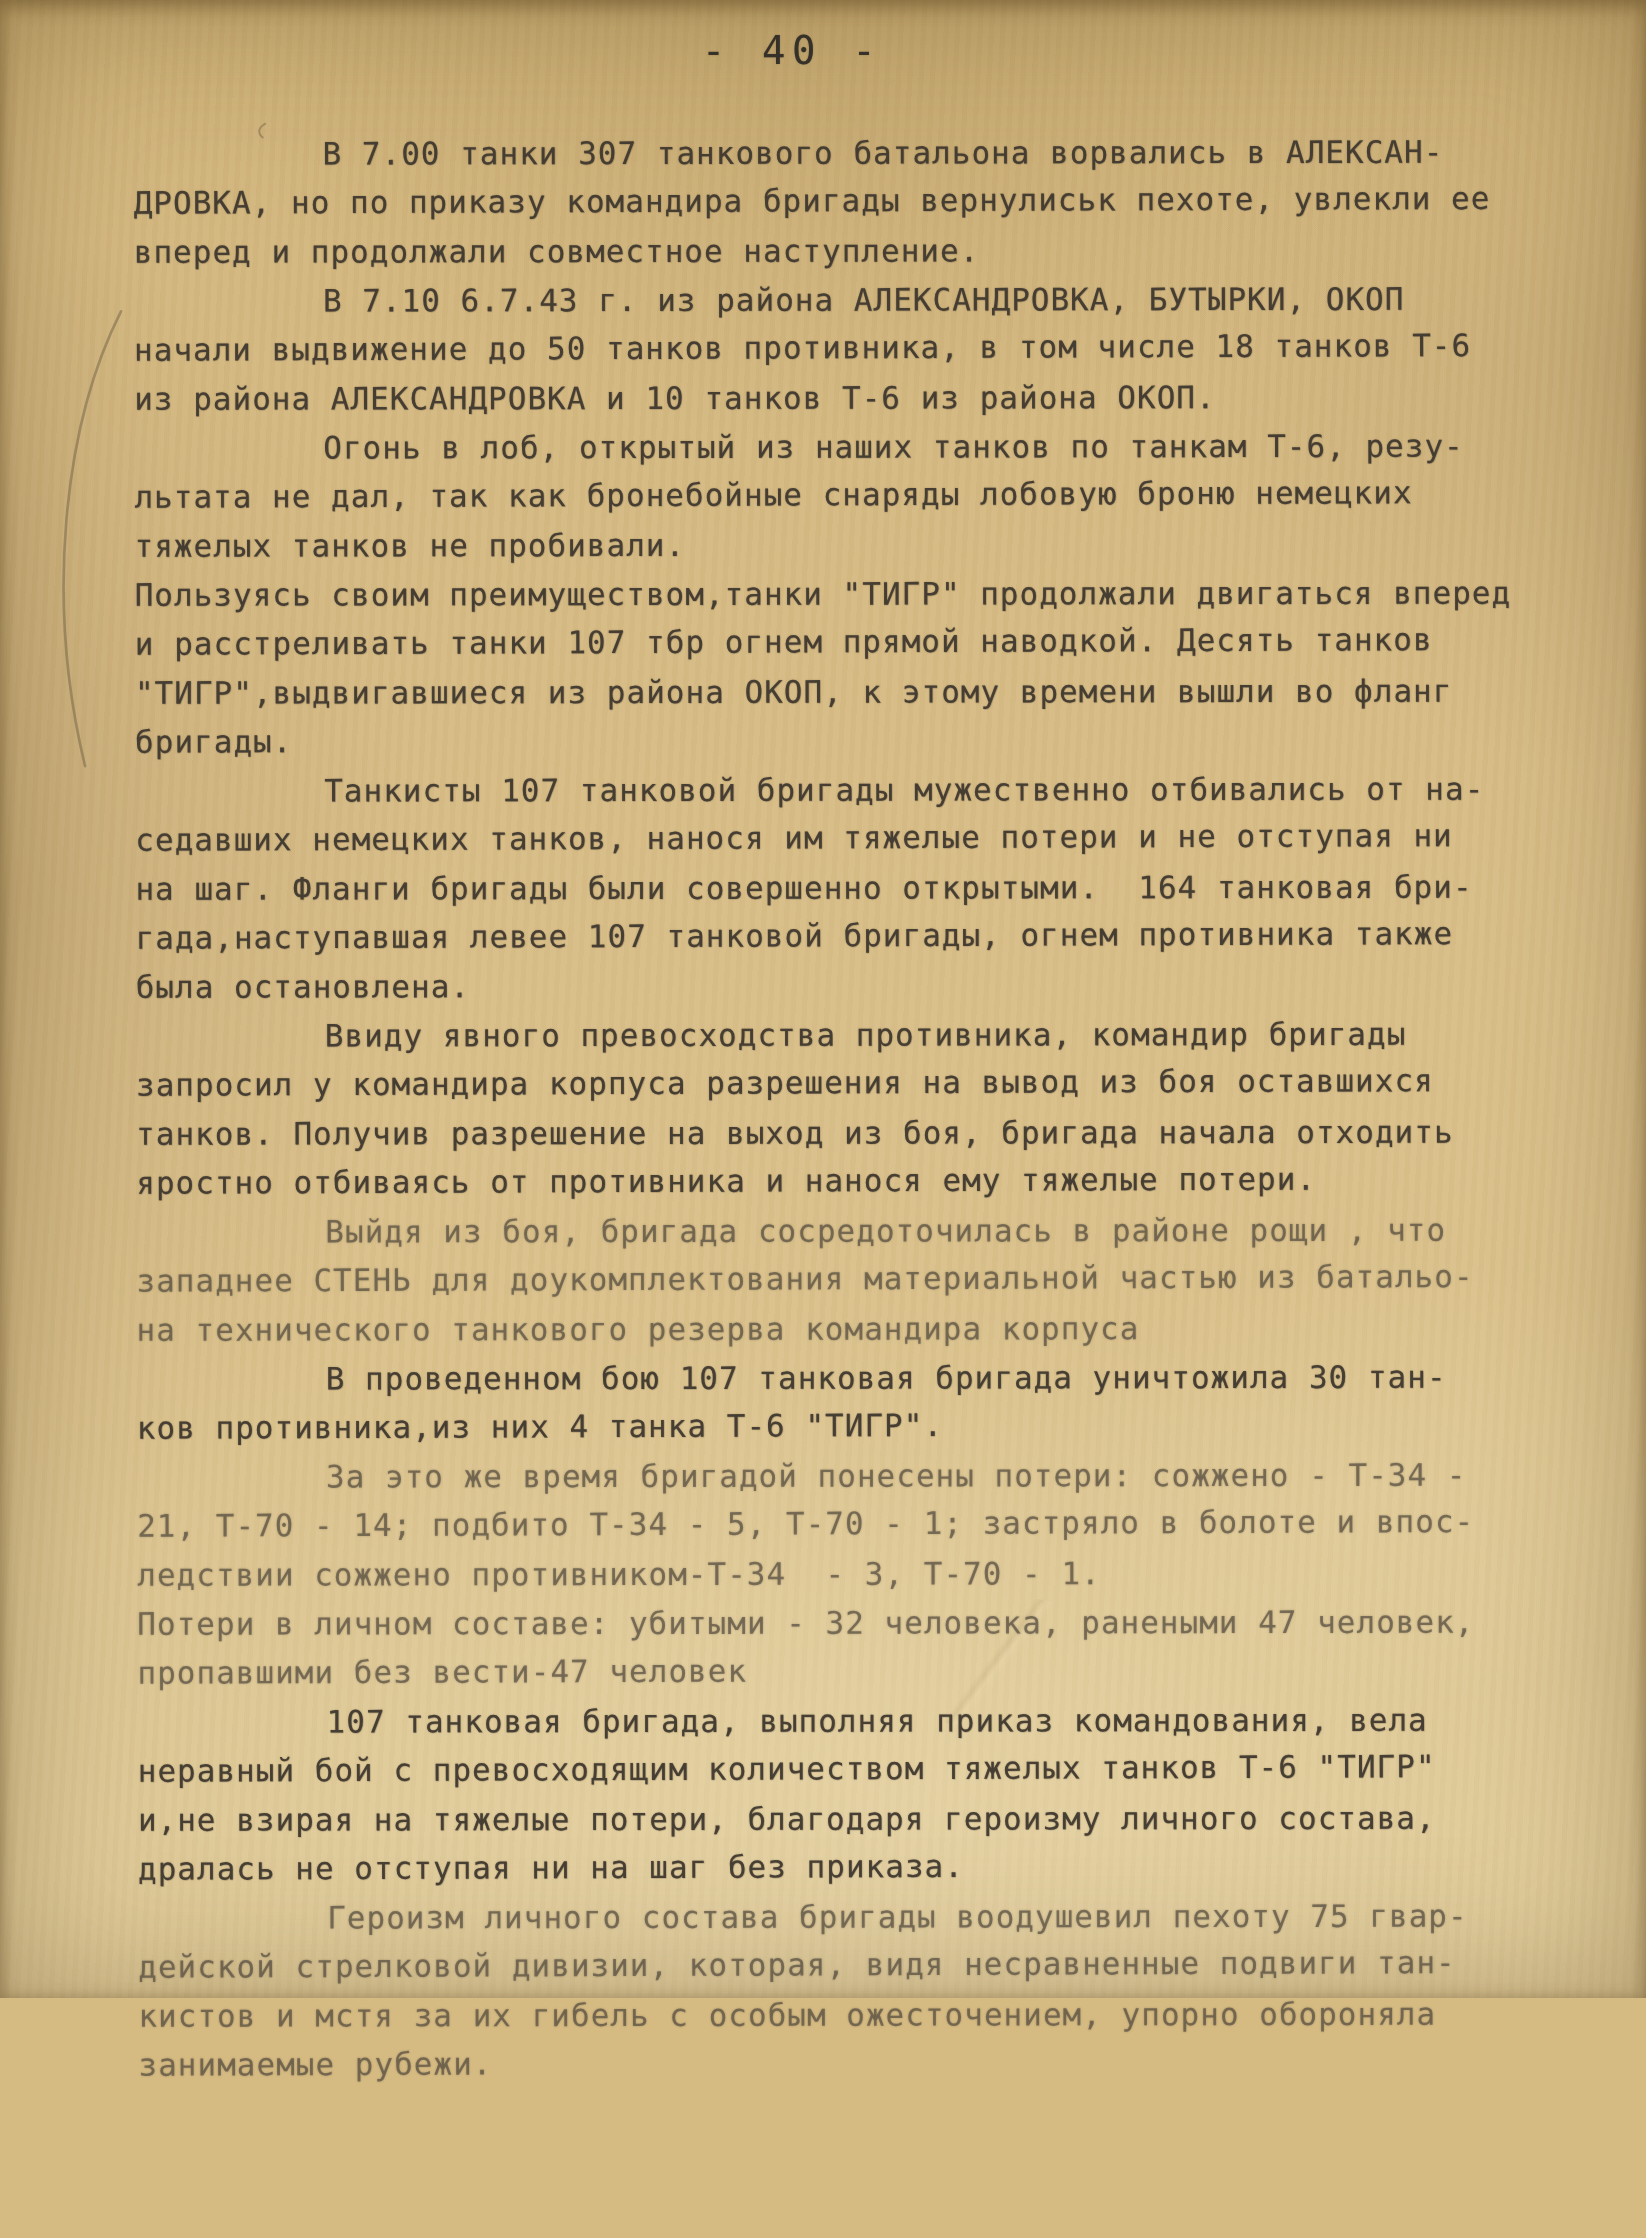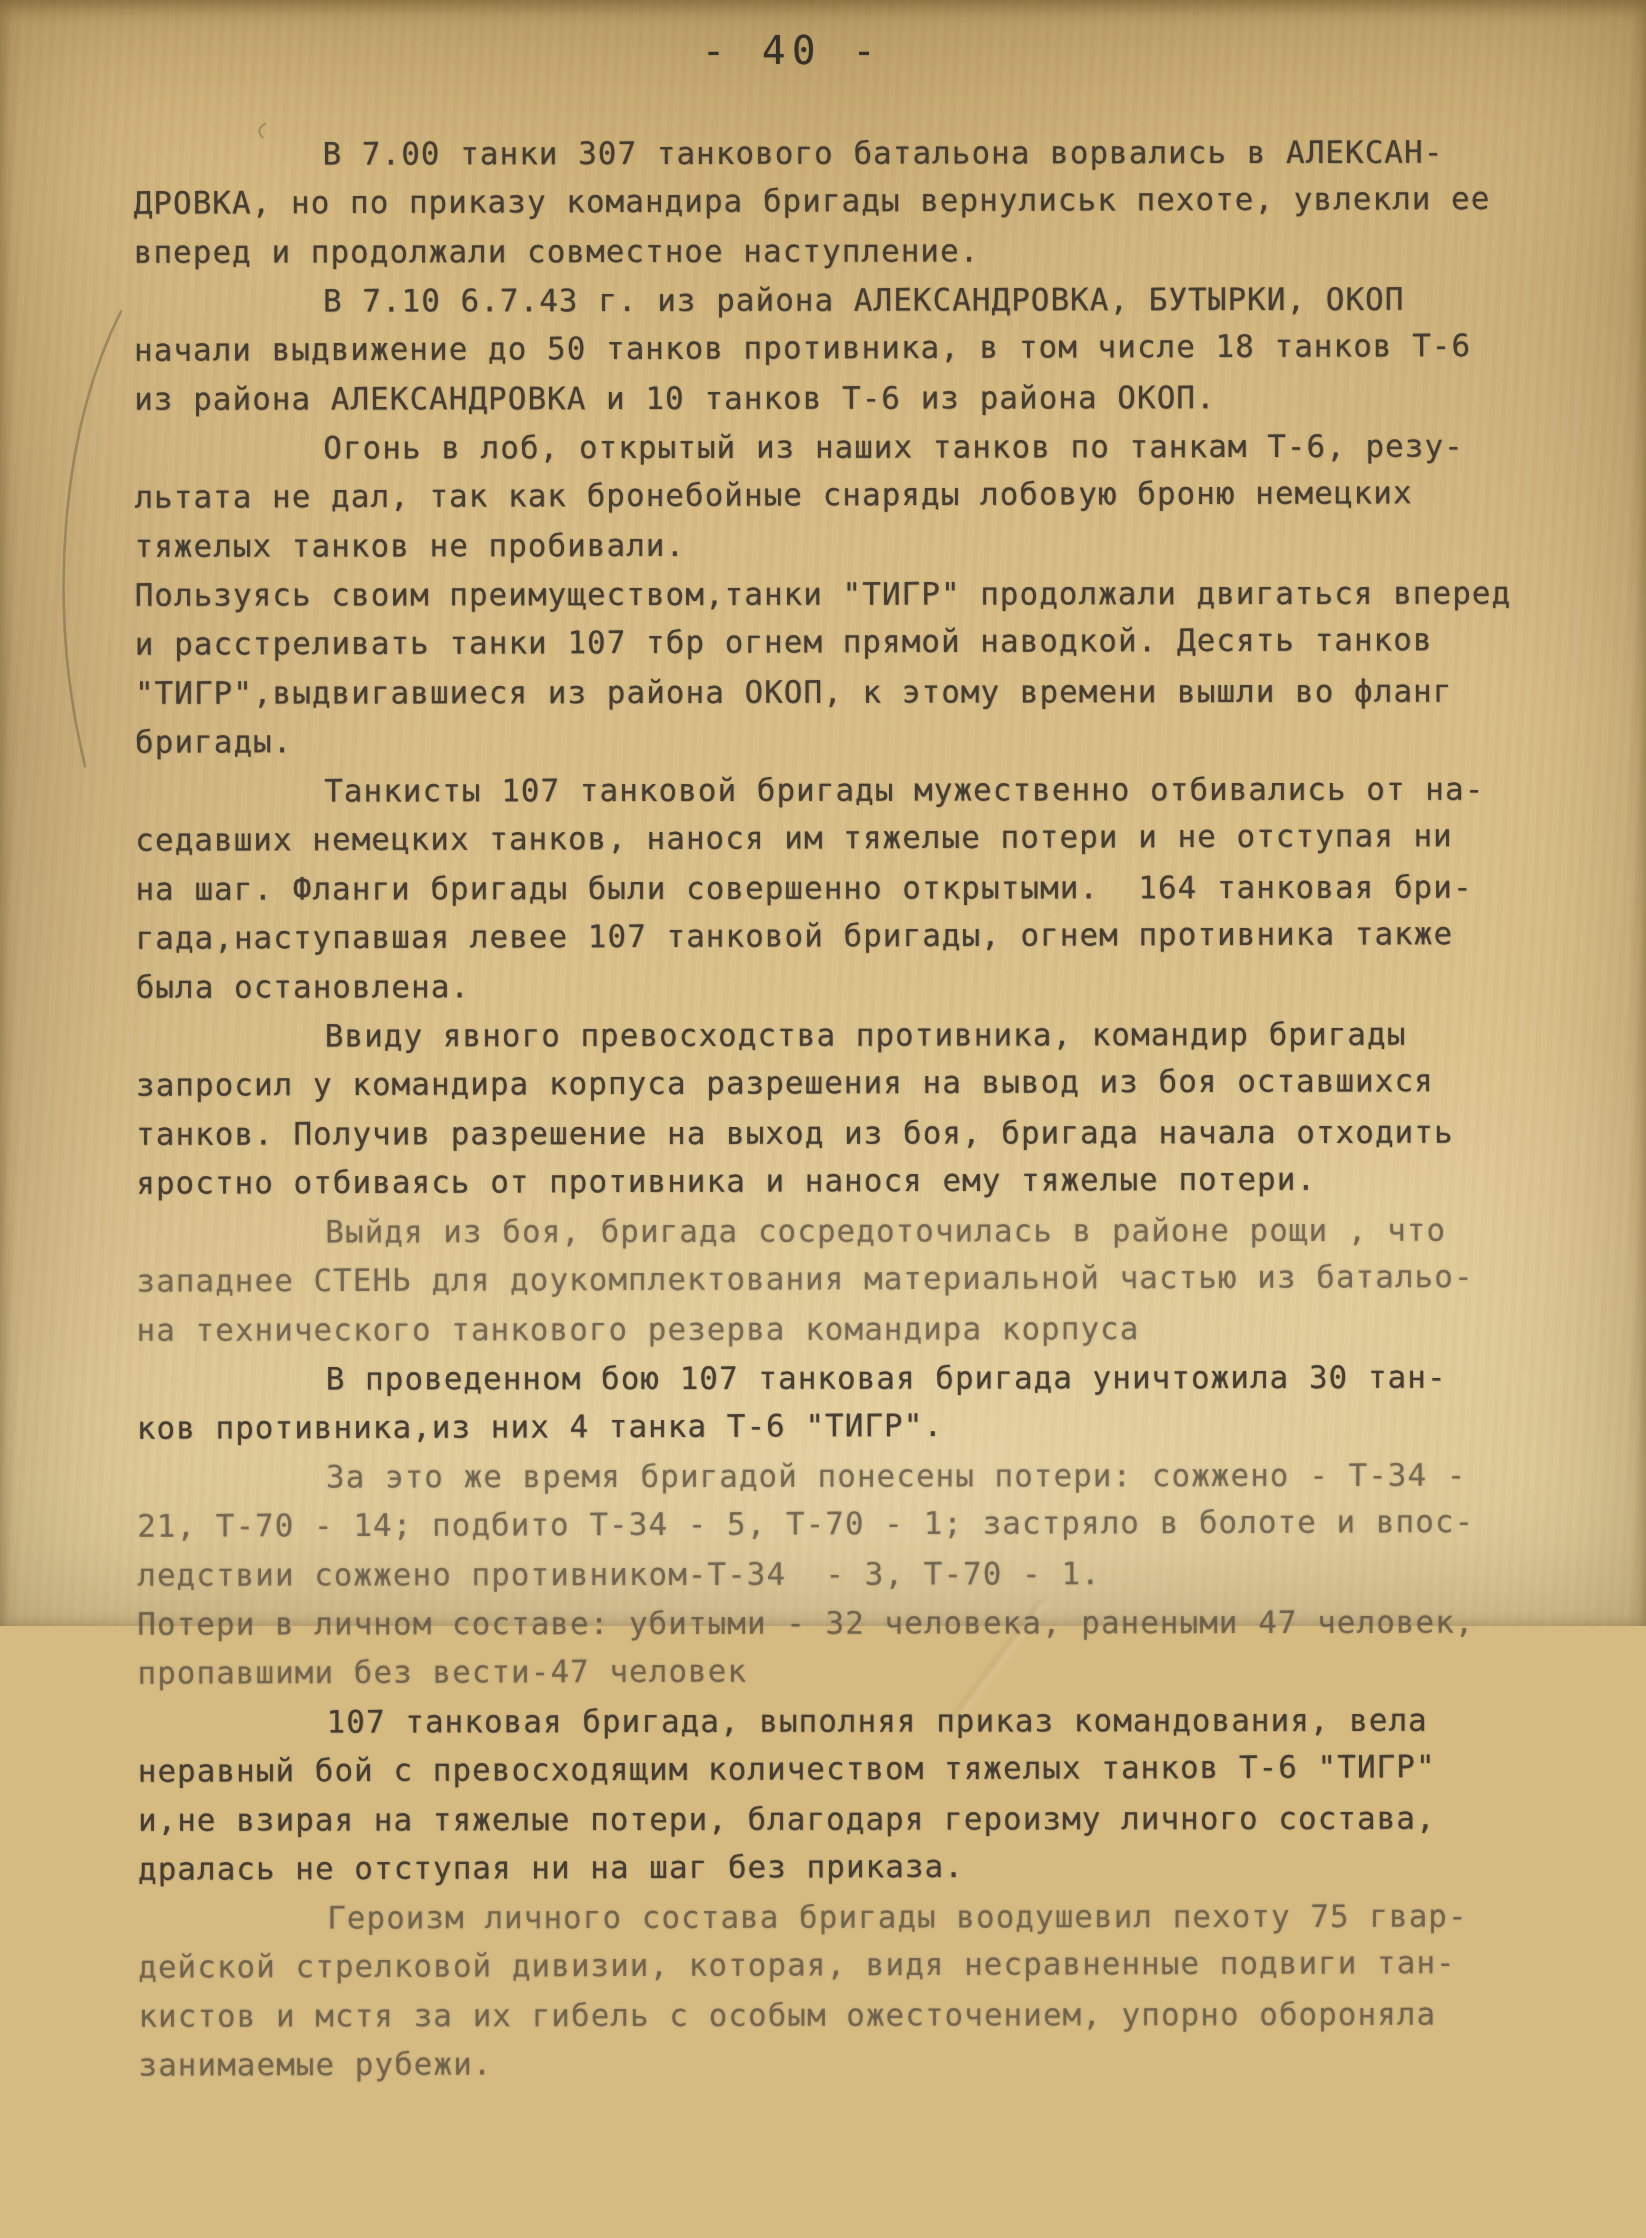--- a/index.html
+++ b/index.html
@@ -4,21 +4,21 @@
 <style>
   html,body{margin:0;padding:0;}
   body{
     width:1646px;height:2239px;
     font-family:"DejaVu Sans Mono","Liberation Mono",monospace;
     overflow:hidden;
     background:#d5ba82;
   }
   .page{
     position:relative;
-    width:1646px;height:1626px;
+    width:1646px;height:1998px;
     background:
       radial-gradient(864px 465px at 52% 6%, rgba(140,110,60,0.12), transparent 70%),
       radial-gradient(598px 931px at 0% 45%, rgba(120,90,50,0.14), transparent 72%),
       radial-gradient(665px 598px at 100% 18%, rgba(115,88,48,0.12), transparent 70%),
       radial-gradient(997px 665px at 55% 90%, rgba(255,246,214,0.20), transparent 75%),
       radial-gradient(465px 332px at 85% 74%, rgba(255,244,206,0.12), transparent 70%),
       repeating-linear-gradient(93deg, rgba(255,255,255,0.025) 0 6px, rgba(110,85,45,0.025) 6px 11.3px),
       linear-gradient(180deg,#cbae74 0%,#d3b77f 12%,#d7bc86 40%,#dac18b 65%,#ddc794 85%,#e0cb9a 100%);
     box-shadow:
       inset 0 0 146px rgba(100,75,35,.38),

